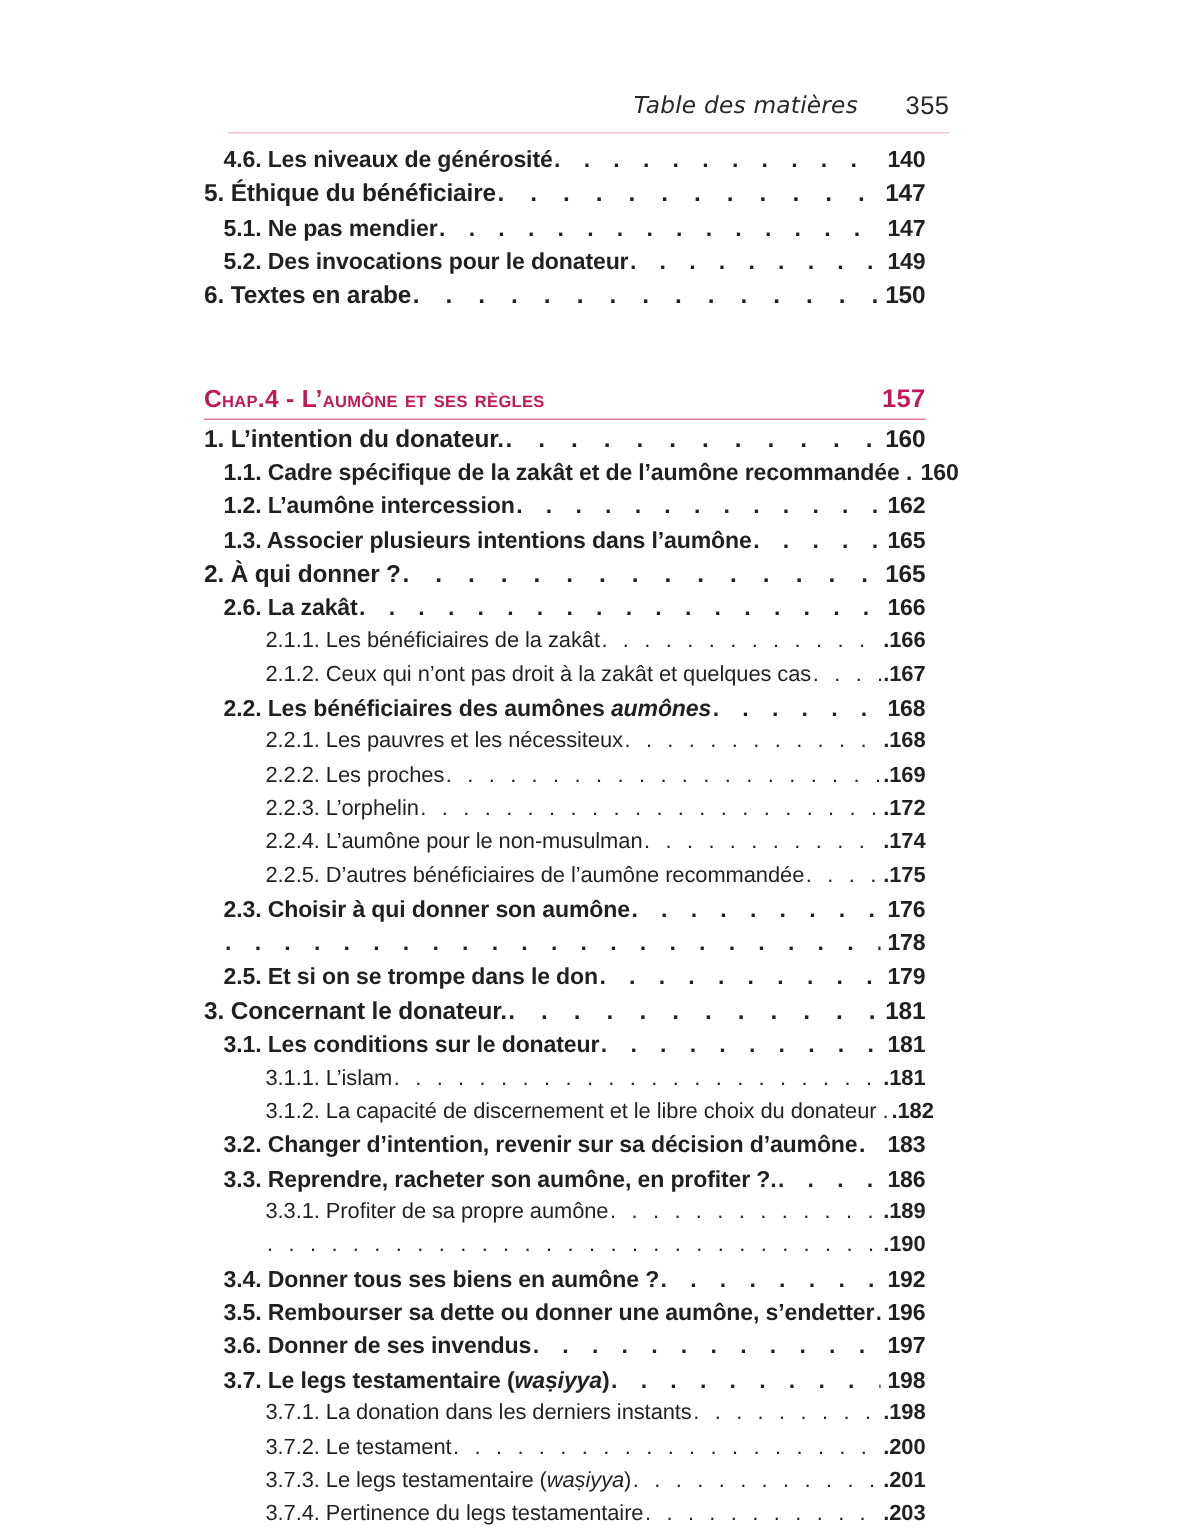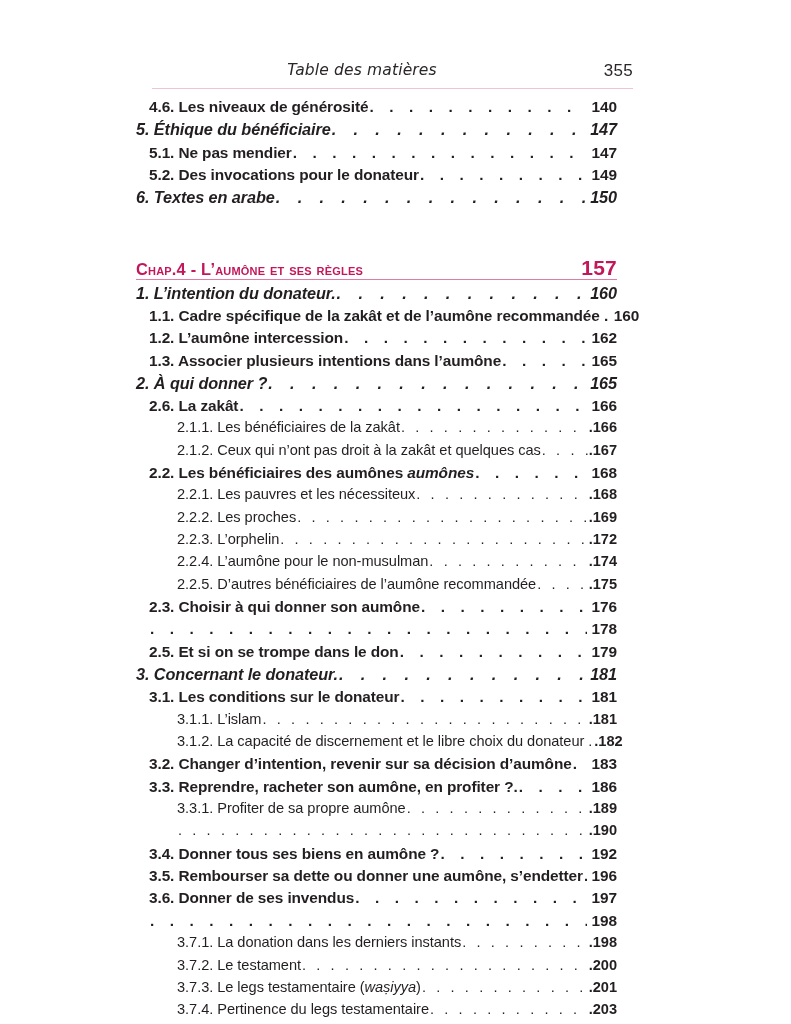--- a/index.html
+++ b/index.html
@@ -29,21 +29,21 @@
     left: 152px;
     top: 61px;
     width: 481px;
     height: 26px;
   }
   .running-head-title {
     position: absolute;
     left: 0;
     top: 0;
     width: 420px;
-    text-align: center;
+    text-align: right;
     font-style: italic;
     font-size: 15.5px;
     letter-spacing: 0.15px;
     color: #2b2729;
     font-family: "DejaVu Sans", sans-serif;
   }
   .running-head-folio {
     position: absolute;
     right: 0;
     top: 0;
@@ -93,21 +93,20 @@
     color: #231f20;
   }
 
   
   .lvl1 {
     margin-left: 0px;
     height: 23.2px;
     font-size: 16.3px;
     font-weight: bold;
     letter-spacing: -0.1px;
-    font-style: italic;
   }
   .lvl1 .toc-leader { letter-spacing: 6.4px; font-weight: bold; }
   .lvl1 .toc-page { min-width: 30px; font-weight: bold; }
 
   
   .lvl2 {
     margin-left: 13px;
     width: 468px;
     height: 22.4px;
     font-size: 15.4px;
@@ -154,21 +153,21 @@
     color: #c2185b;
   }
   .chapter-title {
     font-size: 16.4px;
     font-weight: bold;
     font-variant: small-caps;
     letter-spacing: 0.2px;
     color: #c2185b;
   }
   .chapter-folio {
-    font-size: 21px;
+    font-size: 17px;
     font-weight: bold;
     color: #c2185b;
     letter-spacing: 0.2px;
   }
   .chapter-rule {
     position: absolute;
     left: 0;
     top: 30px;
     width: 481px;
     height: 1.3px;
@@ -356,20 +355,21 @@
           <span class="toc-label">3.5. Rembourser sa dette ou donner une aumône, s’endetter</span>
           <span class="toc-leader">. . . . . . . . . . . . . . . . . . . . . . . . . . . . . . . . . . . . . . . . . . . . . . . . . . . . . . . . . . . . . . . . . . . . . .</span>
           <span class="toc-page">196</span>
         </div>
         <div class="toc-row lvl2">
           <span class="toc-label">3.6. Donner de ses invendus</span>
           <span class="toc-leader">. . . . . . . . . . . . . . . . . . . . . . . . . . . . . . . . . . . . . . . . . . . . . . . . . . . . . . . . . . . . . . . . . . . . . .</span>
           <span class="toc-page">197</span>
         </div>
         <div class="toc-row lvl2">
+          <span class="toc-label">3.7. Le legs testamentaire (<em class="translit">waṣiyya</em>)</span>
           <span class="toc-leader">. . . . . . . . . . . . . . . . . . . . . . . . . . . . . . . . . . . . . . . . . . . . . . . . . . . . . . . . . . . . . . . . . . . . . .</span>
           <span class="toc-page">198</span>
         </div>
         <div class="toc-row lvl3">
           <span class="toc-label">3.7.1. La donation dans les derniers instants</span>
           <span class="toc-leader">. . . . . . . . . . . . . . . . . . . . . . . . . . . . . . . . . . . . . . . . . . . . . . . . . . . . . . . . . . . . . . . . . . . . . .</span>
           <span class="toc-page">.198</span>
         </div>
         <div class="toc-row lvl3">
           <span class="toc-label">3.7.2. Le testament</span>

